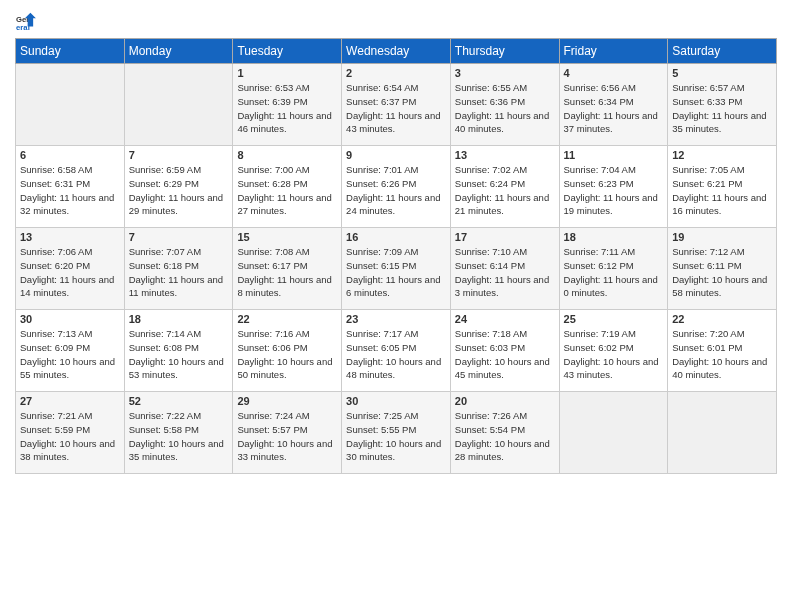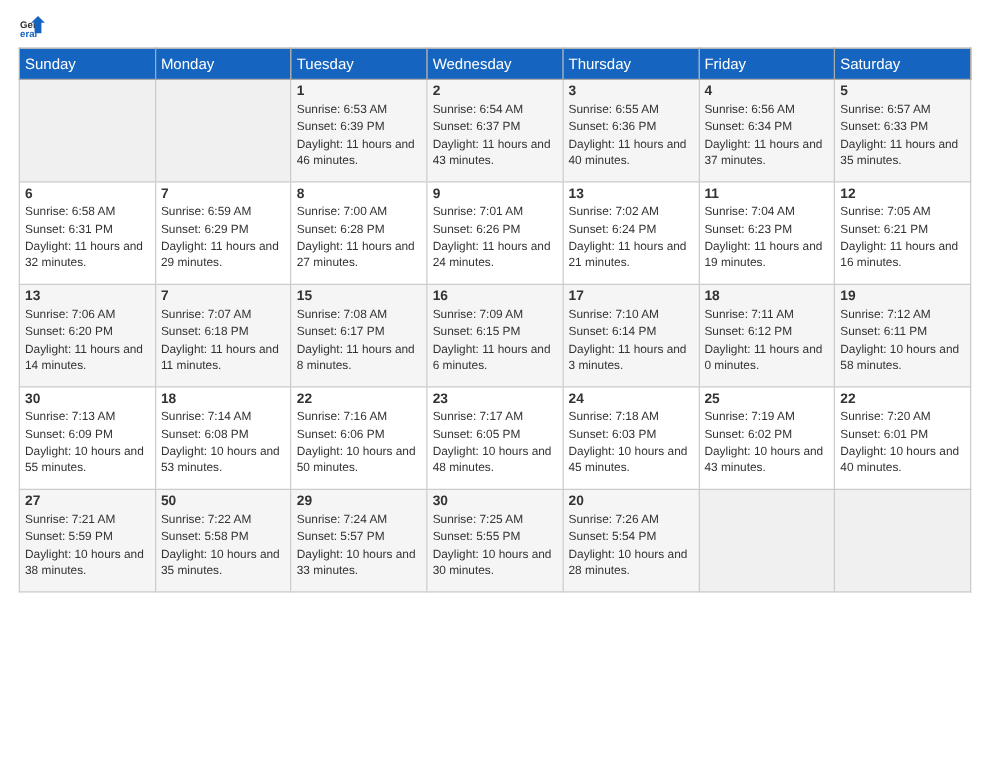--- a/index.html
+++ b/index.html
@@ -235,21 +235,21 @@
             <span class="day-num">22</span>
             <div class="day-info">Sunrise: 7:20 AM<br>Sunset: 6:01 PM<br>Daylight: 10 hours and 40 minutes.</div>
           </td>
         </tr>
         <tr>
           <td>
             <span class="day-num">27</span>
             <div class="day-info">Sunrise: 7:21 AM<br>Sunset: 5:59 PM<br>Daylight: 10 hours and 38 minutes.</div>
           </td>
           <td>
-            <span class="day-num">50</span>
+            <span class="day-num">52</span>
             <div class="day-info">Sunrise: 7:22 AM<br>Sunset: 5:58 PM<br>Daylight: 10 hours and 35 minutes.</div>
           </td>
           <td>
             <span class="day-num">29</span>
             <div class="day-info">Sunrise: 7:24 AM<br>Sunset: 5:57 PM<br>Daylight: 10 hours and 33 minutes.</div>
           </td>
           <td>
             <span class="day-num">30</span>
             <div class="day-info">Sunrise: 7:25 AM<br>Sunset: 5:55 PM<br>Daylight: 10 hours and 30 minutes.</div>
           </td>

